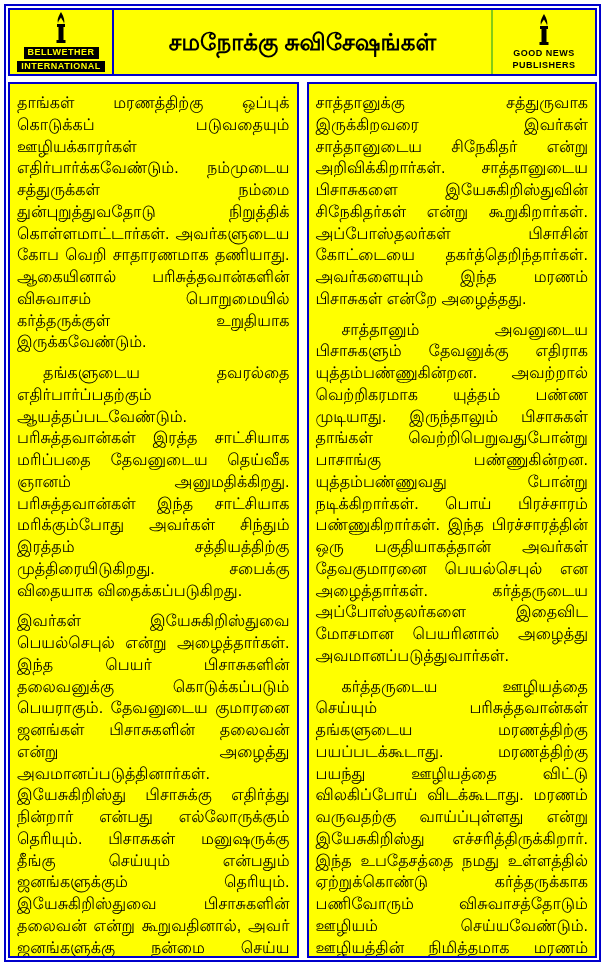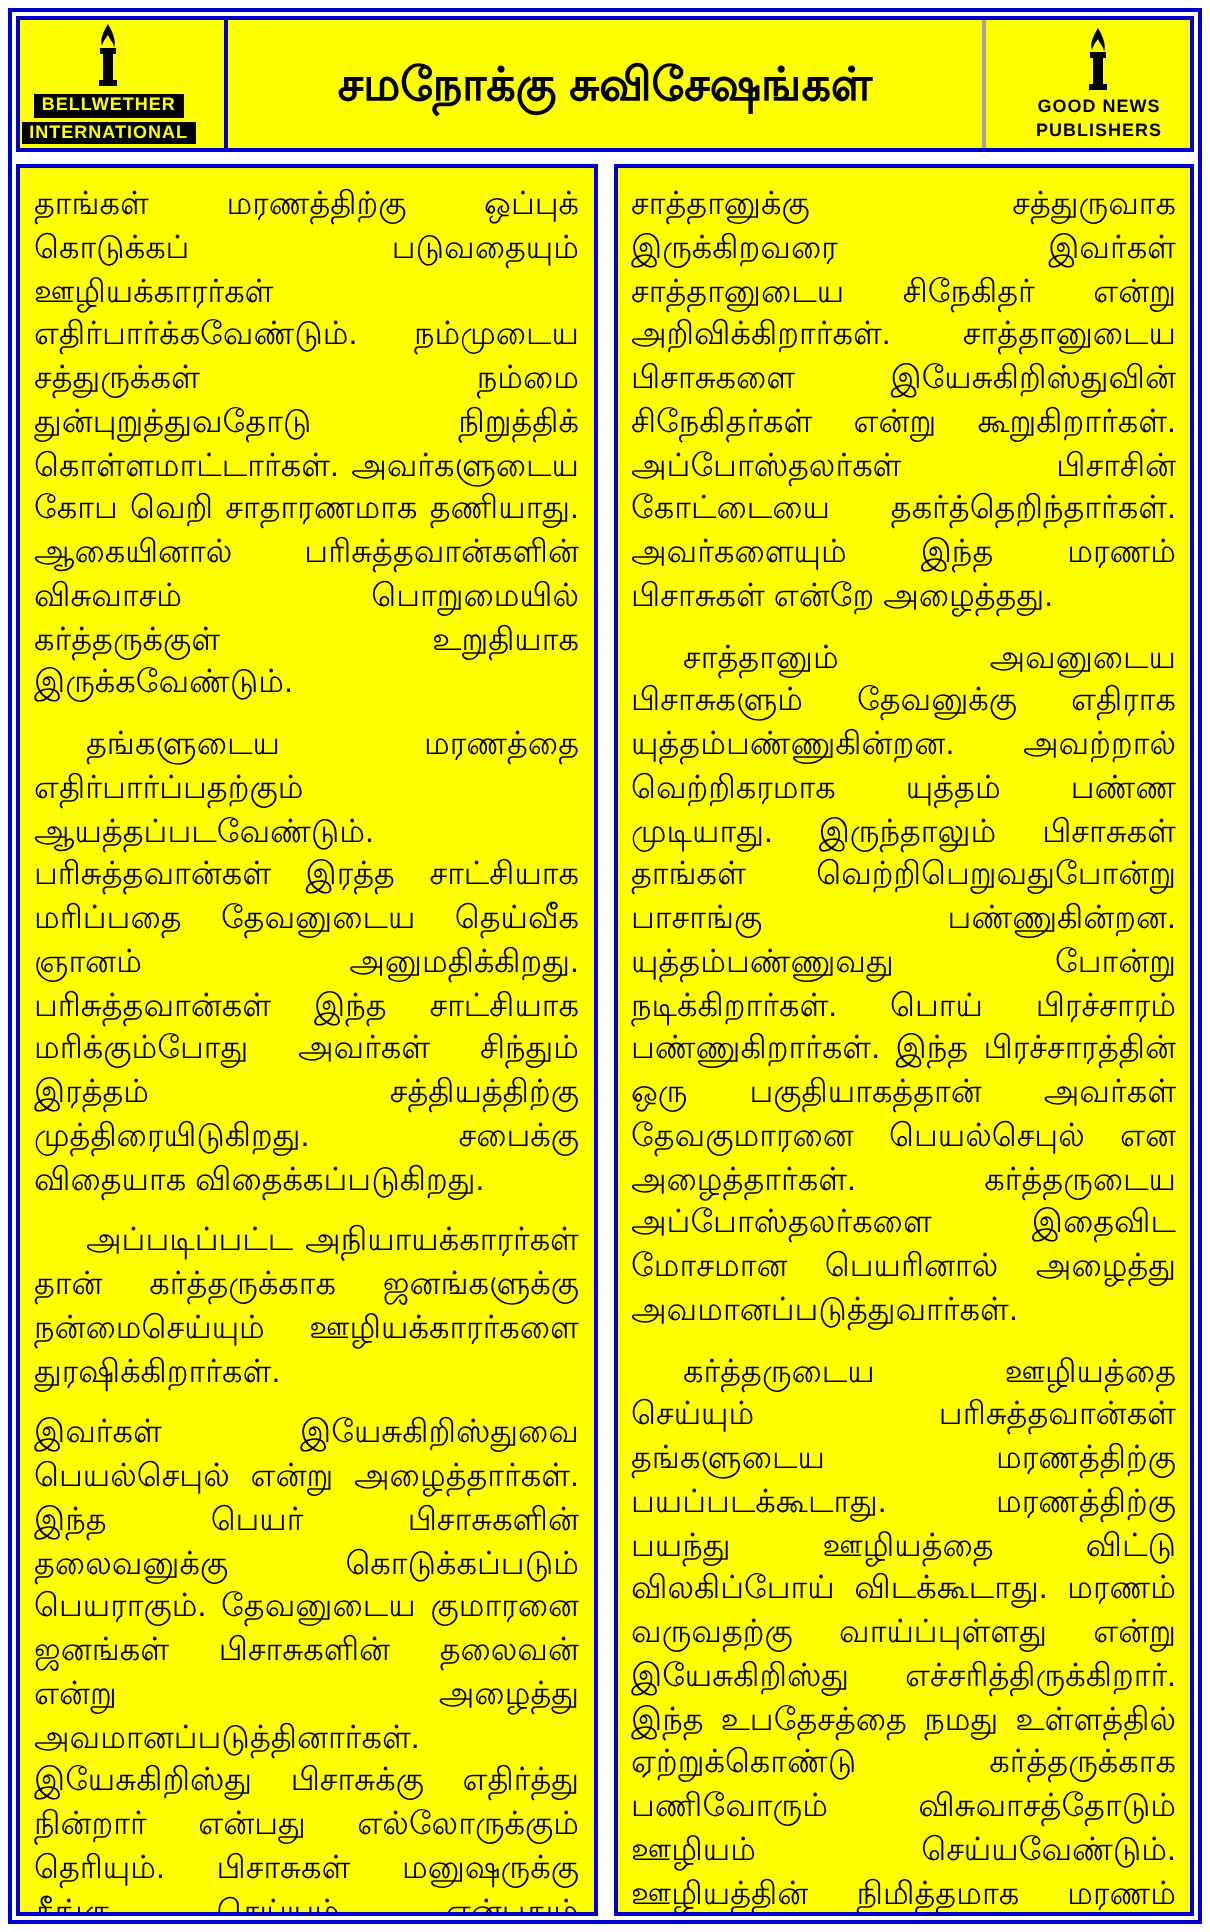--- a/index.html
+++ b/index.html
@@ -42,26 +42,26 @@
     display: flex;
     align-items: stretch;
   }
   .logo-box {
     width: 104px;
     flex: 0 0 104px;
     border-right: 2px solid #0000cc;
     box-sizing: border-box;
     display: flex;
     align-items: center;
-    justify-content: flex-end;
+    justify-content: center;
     padding: 14px;
   }
   .logo-box.right {
     border-right: none;
-    border-left: 2px solid #a3a3a3;
+    border-left: 2px solid #84cc16;
   }
   .logo-inner {
     display: flex;
     flex-direction: column;
     align-items: center;
     justify-content: center;
     line-height: 1.05;
     text-align: center;
   }
   .logo-word {
@@ -178,22 +178,21 @@
         <div class="logo-word plain">PUBLISHERS</div>
       </div>
     </div>
 
   </div>
 
   <div class="body-area">
 
     <div class="col">
       <p>தாங்கள் மரணத்திற்கு ஒப்புக் கொடுக்கப் படுவதையும் ஊழியக்காரர்கள் எதிர்பார்க்கவேண்டும். நம்முடைய சத்துருக்கள் நம்மை துன்புறுத்துவதோடு நிறுத்திக் கொள்ளமாட்டார்கள். அவர்களுடைய கோப வெறி சாதாரணமாக தணியாது. ஆகையினால் பரிசுத்தவான்களின் விசுவாசம் பொறுமையில் கர்த்தருக்குள் உறுதியாக இருக்கவேண்டும்.</p>
-      <p class="indent">தங்களுடைய மரணத்தை எதிர்பார்ப்பதற்கும் ஆயத்தப்படவேண்டும். பரிசுத்தவான்கள் இரத்த சாட்சியாக மரிப்பதை தேவனுடைய தெய்வீக ஞானம் அனுமதிக்கிறது. பரிசுத்தவான்கள் இந்த சாட்சியாக மரிக்கும்போது அவர்கள் சிந்தும் இரத்தம் சத்தியத்திற்கு முத்திரையிடுகிறது. சபைக்கு விதையாக விதைக்கப்படுகிறது.</p>
-      <p class="indent">அப்படிப்பட்ட அநியாயக்காரர்கள் தான் கர்த்தருக்காக ஜனங்களுக்கு நன்மைசெய்யும் ஊழியக்காரர்களை துரஷிக்கிறார்கள்.</p>
+      <p class="indent">தங்களுடைய தவரல்தை எதிர்பார்ப்பதற்கும் ஆயத்தப்படவேண்டும். பரிசுத்தவான்கள் இரத்த சாட்சியாக மரிப்பதை தேவனுடைய தெய்வீக ஞானம் அனுமதிக்கிறது. பரிசுத்தவான்கள் இந்த சாட்சியாக மரிக்கும்போது அவர்கள் சிந்தும் இரத்தம் சத்தியத்திற்கு முத்திரையிடுகிறது. சபைக்கு விதையாக விதைக்கப்படுகிறது.</p>
       <p>இவர்கள் இயேசுகிறிஸ்துவை பெயல்செபுல் என்று அழைத்தார்கள். இந்த பெயர் பிசாசுகளின் தலைவனுக்கு கொடுக்கப்படும் பெயராகும். தேவனுடைய குமாரனை ஜனங்கள் பிசாசுகளின் தலைவன் என்று அழைத்து அவமானப்படுத்தினார்கள். இயேசுகிறிஸ்து பிசாசுக்கு எதிர்த்து நின்றார் என்பது எல்லோருக்கும் தெரியும். பிசாசுகள் மனுஷருக்கு தீங்கு செய்யும் என்பதும் ஜனங்களுக்கும் தெரியும். இயேசுகிறிஸ்துவை பிசாசுகளின் தலைவன் என்று கூறுவதினால், அவர் ஜனங்களுக்கு நன்மை செய்ய வந்தவரல்ல என்றும், ஜனங்களுக்கு தீமை செய்யவே வந்தார் என்றும் பொய் விளம்பரம் செய்கிறார்கள்.</p>
     </div>
 
     <div class="col">
       <p>சாத்தானுக்கு சத்துருவாக இருக்கிறவரை இவர்கள் சாத்தானுடைய சிநேகிதர் என்று அறிவிக்கிறார்கள். சாத்தானுடைய பிசாசுகளை இயேசுகிறிஸ்துவின் சிநேகிதர்கள் என்று கூறுகிறார்கள். அப்போஸ்தலர்கள் பிசாசின் கோட்டையை தகர்த்தெறிந்தார்கள். அவர்களையும் இந்த மரணம் பிசாசுகள் என்றே அழைத்தது.</p>
       <p class="indent">சாத்தானும் அவனுடைய பிசாசுகளும் தேவனுக்கு எதிராக யுத்தம்பண்ணுகின்றன. அவற்றால் வெற்றிகரமாக யுத்தம் பண்ண முடியாது. இருந்தாலும் பிசாசுகள் தாங்கள் வெற்றிபெறுவதுபோன்று பாசாங்கு பண்ணுகின்றன. யுத்தம்பண்ணுவது போன்று நடிக்கிறார்கள். பொய் பிரச்சாரம் பண்ணுகிறார்கள். இந்த பிரச்சாரத்தின் ஒரு பகுதியாகத்தான் அவர்கள் தேவகுமாரனை பெயல்செபுல் என அழைத்தார்கள். கர்த்தருடைய அப்போஸ்தலர்களை இதைவிட மோசமான பெயரினால் அழைத்து அவமானப்படுத்துவார்கள்.</p>
       <p class="indent">கர்த்தருடைய ஊழியத்தை செய்யும் பரிசுத்தவான்கள் தங்களுடைய மரணத்திற்கு பயப்படக்கூடாது. மரணத்திற்கு பயந்து ஊழியத்தை விட்டு விலகிப்போய் விடக்கூடாது. மரணம் வருவதற்கு வாய்ப்புள்ளது என்று இயேசுகிறிஸ்து எச்சரித்திருக்கிறார். இந்த உபதேசத்தை நமது உள்ளத்தில் ஏற்றுக்கொண்டு கர்த்தருக்காக பணிவோரும் விசுவாசத்தோடும் ஊழியம் செய்யவேண்டும். ஊழியத்தின் நிமித்தமாக மரணம் வந்தாலும் அதை சந்தோஷமாக ஏற்றுக்கொள்ளவேண்டும். இந்த விசுவாசமும் உறுதியும் நம்பிடத்தில் இருக்கும்போது கர்த்தருடைய ஊழியத்திற்கு எதிராக சாத்தான் போடும் திட்டங்களெல்லாம் தோற்றுப்போகும். கிறிஸ்துவின் ராஜ்யம் விஸ்தாரமாகும்.</p>
     </div>
 
   </div>

